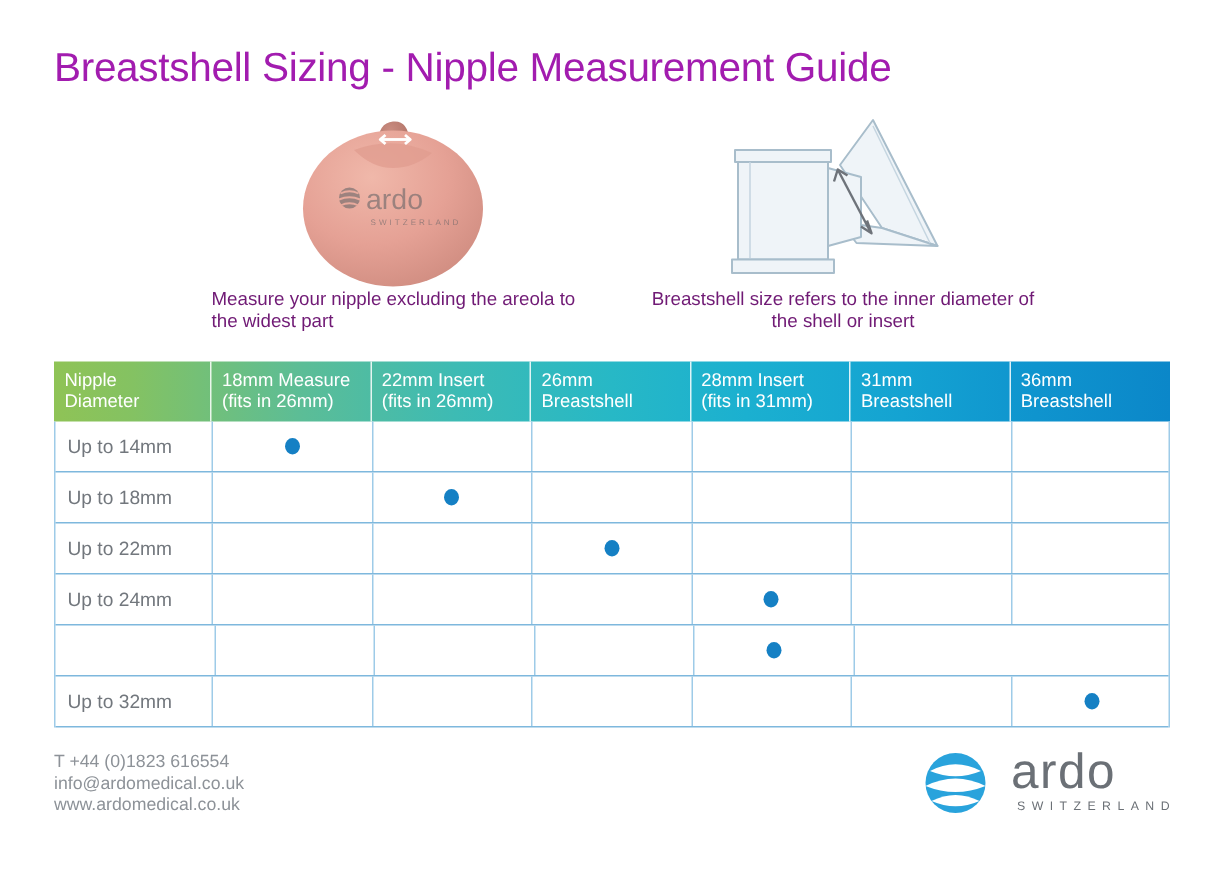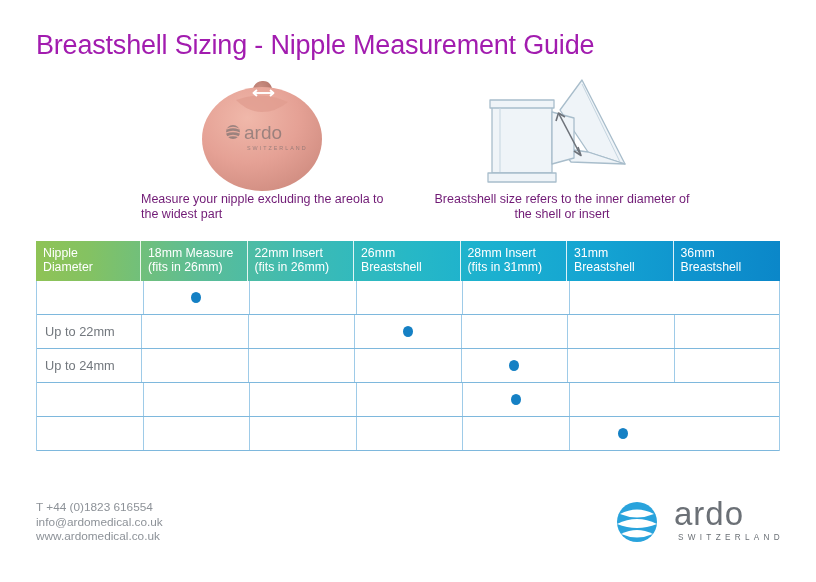--- a/index.html
+++ b/index.html
@@ -200,20 +200,32 @@
         <div>Breastshell</div>
       </div>
       <div class="th th-n">
         <div>36mm</div>
         <div>Breastshell</div>
       </div>
     </div>
 
     <div class="tbody" id="tbody">
         <div class="tr">
+          <div class="td td-0">Up to 14mm</div>
+          <div class="td td-n">
+            <span class="dot"></span>
+          </div>
+          <div class="td td-n"></div>
+          <div class="td td-n"></div>
+          <div class="td td-n"></div>
+          <div class="td td-n"></div>
+          <div class="td td-n"></div>
+        </div>
+        <div class="tr">
+          <div class="td td-0">Up to 18mm</div>
           <div class="td td-n"></div>
           <div class="td td-n">
             <span class="dot"></span>
           </div>
           <div class="td td-n"></div>
           <div class="td td-n"></div>
           <div class="td td-n"></div>
           <div class="td td-n"></div>
         </div>
         <div class="tr">
@@ -242,20 +254,21 @@
           <div class="td td-n"></div>
           <div class="td td-n"></div>
           <div class="td td-n"></div>
           <div class="td td-n"></div>
           <div class="td td-n">
             <span class="dot"></span>
           </div>
           <div class="td td-n"></div>
         </div>
         <div class="tr">
+          <div class="td td-0">Up to 32mm</div>
           <div class="td td-n"></div>
           <div class="td td-n"></div>
           <div class="td td-n"></div>
           <div class="td td-n"></div>
           <div class="td td-n"></div>
           <div class="td td-n">
             <span class="dot"></span>
           </div>
         </div>
       </div>

